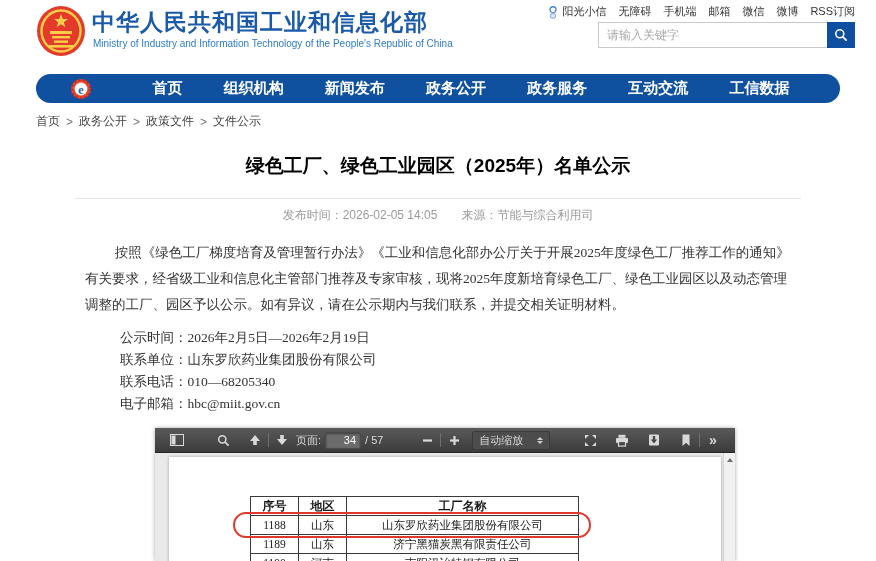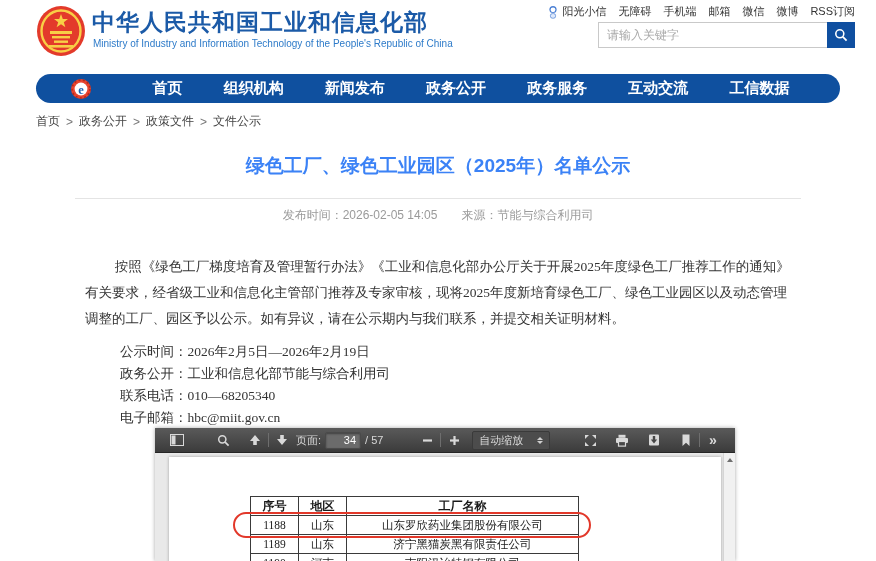--- a/index.html
+++ b/index.html
@@ -28,26 +28,26 @@
   .nav-logo { width:22px; height:22px; margin-left:34px; flex:none; }
   .nav-items { flex:1; display:flex; justify-content:space-around; padding:0 30px 0 40px; }
   .nav-item { color:#fff; font-size:15px; font-weight:bold; cursor:pointer; white-space:nowrap; }
 
   
   .breadcrumb { position:absolute; left:36px; top:113px; font-size:12px; color:#444; display:flex; gap:6px; align-items:center; }
   .crumb { cursor:pointer; }
   .crumb-sep { color:#777; }
 
   
-  .article-title { position:absolute; top:153px; left:0; width:100%; text-align:center; font-size:19px; font-weight:bold; color:#3b82f6; }
+  .article-title { position:absolute; top:153px; left:0; width:100%; text-align:center; font-size:19px; font-weight:bold; color:#000000; }
   .title-divider { position:absolute; top:198px; left:75px; width:726px; height:1px; background:#e4e4e4; }
   .article-meta { position:absolute; top:207px; left:0; width:100%; text-align:center; font-size:12px; color:#9a9a9a; }
   .article-meta .meta-src { margin-left:24px; }
 
-  .article-body { position:absolute; left:85px; top:254px; width:710px; color:#333;
+  .article-body { position:absolute; left:85px; top:240px; width:710px; color:#333;
     font-family:"Liberation Serif","DejaVu Serif",serif; font-size:13.5px; line-height:26px; }
   .article-body p { text-indent:2.2em; }
   .info-lines { margin-top:9px; padding-left:2.6em; }
   .info-line { line-height:22px; }
 
   
   .pdf-viewer { position:absolute; left:155px; top:428px; width:580px; height:133px; background:#e9e9e9; box-shadow:0 0 4px rgba(0,0,0,.35); overflow:hidden; }
   .pdf-toolbar { position:relative; height:25px; background:linear-gradient(#5a5a5a,#3b3b3b); border-bottom:1px solid #262626; display:flex; align-items:center; padding:0 12px; }
   .tb-btn { width:20px; height:19px; display:flex; align-items:center; justify-content:center; cursor:pointer; border-radius:2px; flex:none; }
   .tb-sep { width:1px; height:14px; background:#6e6e6e; margin:0 3px; flex:none; }
@@ -149,21 +149,21 @@
   <div class="article-title">绿色工厂、绿色工业园区（2025年）名单公示</div>
   <div class="title-divider"></div>
   <div class="article-meta">
     <span>发布时间：</span><span>2026-02-05 14:05</span><span class="meta-src">来源：</span><span>节能与综合利用司</span>
   </div>
 
   <div class="article-body">
     <p>按照《绿色工厂梯度培育及管理暂行办法》《工业和信息化部办公厅关于开展2025年度绿色工厂推荐工作的通知》有关要求，经省级工业和信息化主管部门推荐及专家审核，现将2025年度新培育绿色工厂、绿色工业园区以及动态管理调整的工厂、园区予以公示。如有异议，请在公示期内与我们联系，并提交相关证明材料。</p>
     <div class="info-lines">
       <div class="info-line">公示时间：2026年2月5日—2026年2月19日</div>
-      <div class="info-line">政务公开：工业和信息化部节能与综合利用司</div>
+      <div class="info-line">联系单位：山东罗欣药业集团股份有限公司</div>
       <div class="info-line">联系电话：010—68205340</div>
       <div class="info-line">电子邮箱：hbc@miit.gov.cn</div>
     </div>
   </div>
 
   <div class="pdf-viewer">
     <div class="pdf-toolbar">
       <span class="tb-btn">
         <svg width="14" height="12" viewBox="0 0 14 12">
           <rect x="0.5" y="0.5" width="13" height="11" fill="none" stroke="#d9d9d9" stroke-width="1"></rect>

